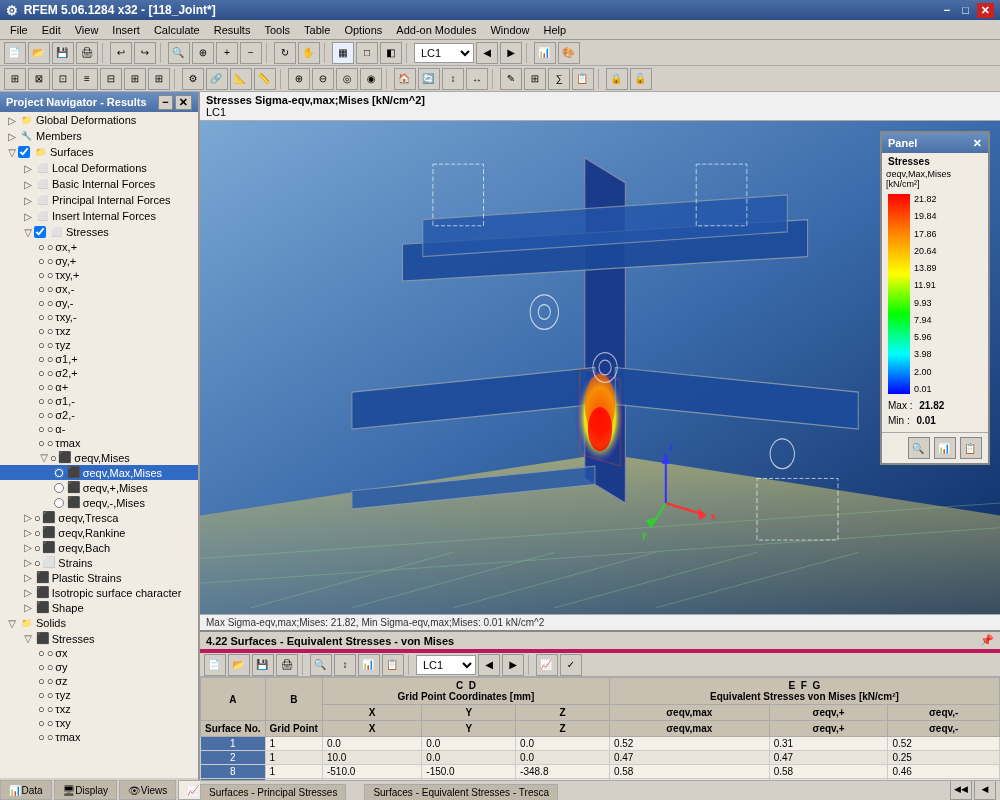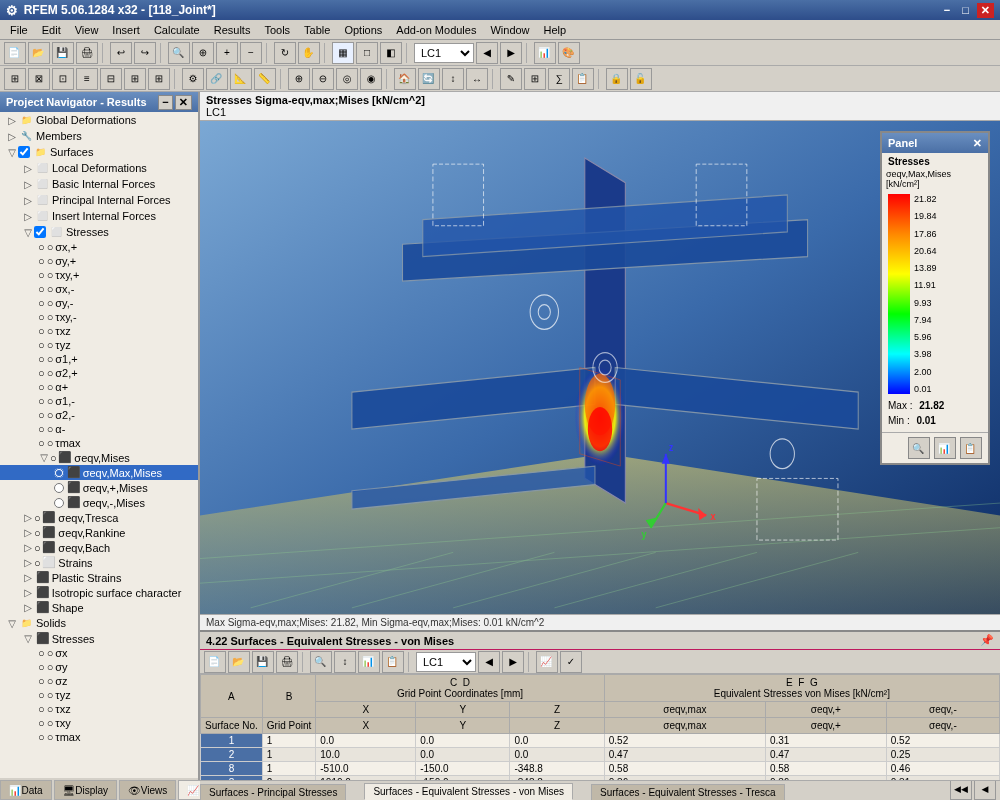--- a/index.html
+++ b/index.html
@@ -57,26 +57,26 @@
     #color-scale-max { font-size: 10px; padding: 4px 6px 2px; }
     #color-scale-min { font-size: 10px; padding: 2px 6px 6px; }
     #color-panel-tools { border-top: 1px solid #aaa; padding: 4px 6px; display: flex; gap: 4px; justify-content: flex-end; }
     .color-tool-btn { width: 22px; height: 22px; background: #d4d0c8; border: 1px solid #888; cursor: pointer; display: flex; align-items: center; justify-content: center; font-size: 10px; }
     
     
     #viewport-status { background: #f0f0f0; border-top: 1px solid #aaa; padding: 2px 6px; font-size: 10px; color: #333; }
     
     
     #results-area { height: 170px; background: #f0ece4; border-top: 2px solid #888; display: flex; flex-direction: column; }
-    #results-header { background: #d4d0c8; border-bottom: 1px solid #be185d; padding: 2px 6px; font-size: 11px; font-weight: bold; display: flex; justify-content: space-between; align-items: center; }
+    #results-header { background: #d4d0c8; border-bottom: 4px solid #be185d; padding: 2px 6px; font-size: 11px; font-weight: bold; display: flex; justify-content: space-between; align-items: center; }
     #results-toolbar { background: #d4d0c8; border-bottom: 1px solid #aaa; height: 24px; display: flex; align-items: center; padding: 0 4px; gap: 2px; }
     #results-table-wrap { flex: 1; overflow: auto; }
     
     table { border-collapse: collapse; width: 100%; font-size: 10px; }
-    th { background: #c8c0b0; border: 1px solid #aaa; padding: 2px 4px; text-align: center; font-weight: normal; white-space: nowrap; }
+    th { background: #c8c0b0; border: 1px solid #aaa; padding: 2px 4px; text-align: center; font-weight: bold; white-space: nowrap; }
     td { border: 1px solid #ccc; padding: 1px 4px; white-space: nowrap; }
     tr:nth-child(even) td { background: #e8e4dc; }
     tr:nth-child(odd) td { background: #f4f0e8; }
     .col-blue { background: #4a6fa5 !important; color: white; text-align: center; }
     
     
     #results-tabs { background: #d4d0c8; border-top: 1px solid #aaa; height: 20px; display: flex; align-items: flex-end; overflow: hidden; }
     .res-tab { padding: 2px 8px; font-size: 10px; cursor: pointer; border: 1px solid #aaa; border-bottom: none; background: #c0b8a8; margin-right: 2px; white-space: nowrap; }
     .res-tab.active { background: #f0ece4; border-bottom: 1px solid #f0ece4; }
     
@@ -760,21 +760,20 @@
                 <td>0.31</td>
               </tr>
             </tbody>
           </table>
         </div>
       </div>
 
       <div id="results-tabs">
         <div style="display:flex;align-items:center;margin-right:auto;gap:16px;">
           <div class="res-tab">Surfaces - Principal Stresses</div>
-          <div class="res-tab active">Surfaces - Equivalent Stresses - von Mises</div>
           <div class="res-tab">Surfaces - Equivalent Stresses - Tresca</div>
         </div>
         <div style="display:flex;align-items:center;gap:2px;padding:0 4px;">
           <button class="tb-btn" style="font-size:9px;">◀◀</button>
           <button class="tb-btn" style="font-size:9px;">◀</button>
 
         </div>
       </div>
     </div>
   </div>

